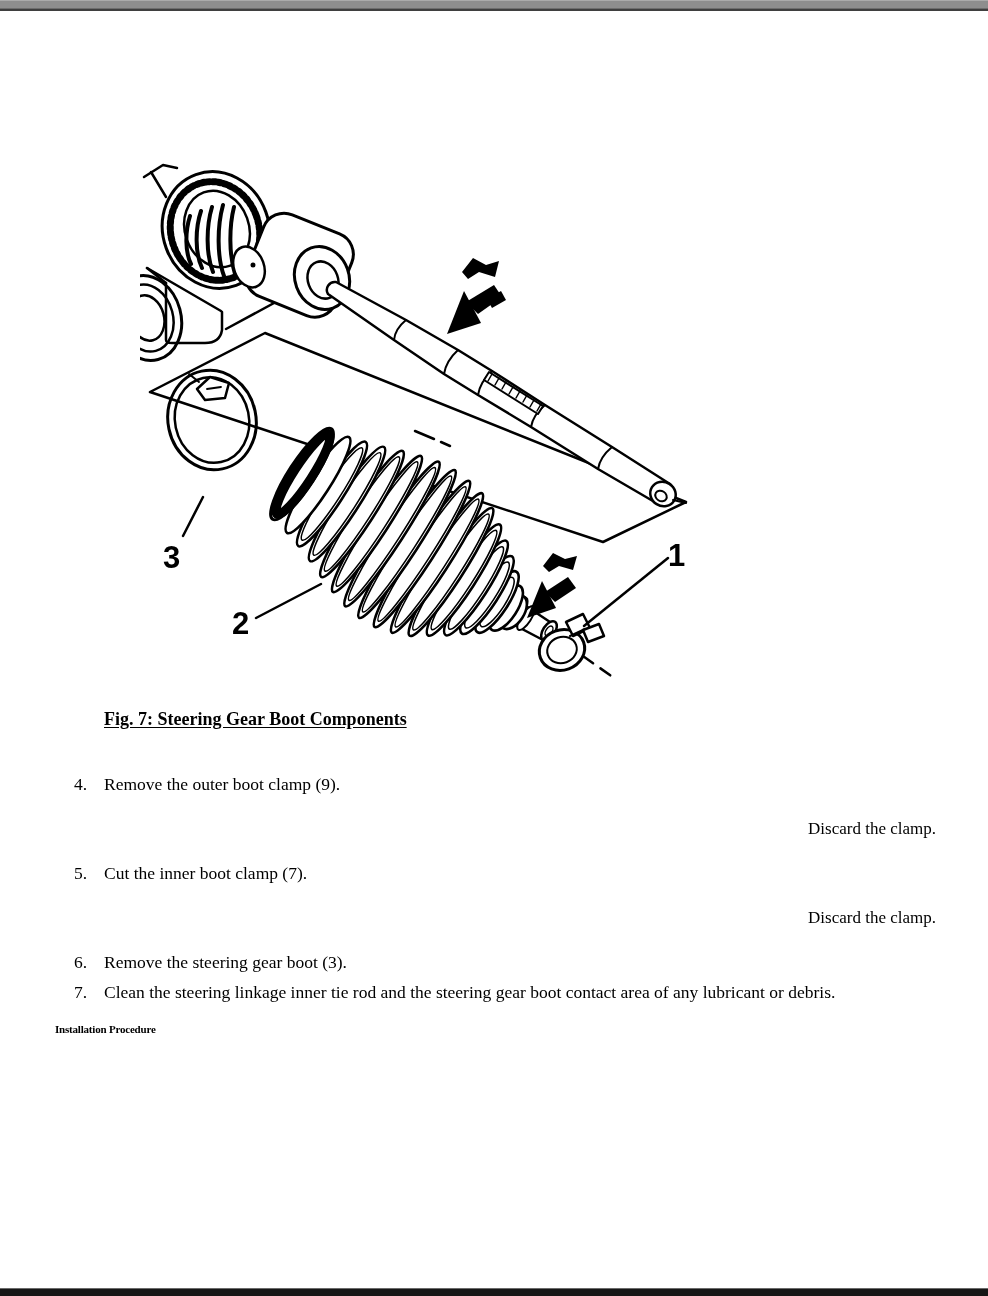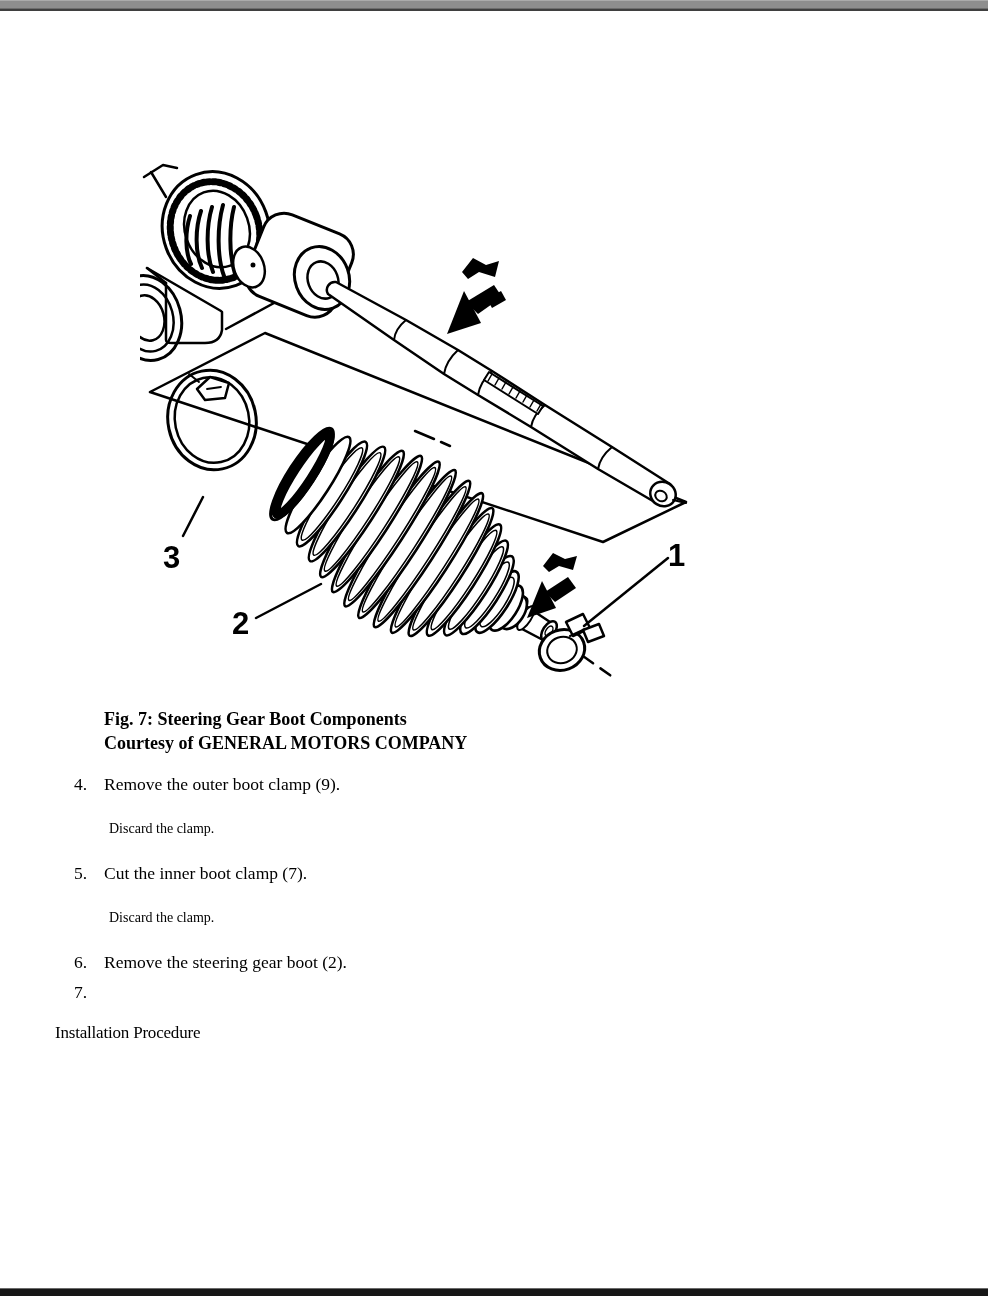--- a/index.html
+++ b/index.html
@@ -11,25 +11,25 @@
   .top-bar{
     position:absolute;left:0;top:0;width:988px;height:11px;
     background:linear-gradient(#ababab 0 1px,var(--color-top_bar,#8e8e8e) 1px 8px,#6d6d6d 8px 9px,var(--color-top_bar_edge,#3f3f3f) 9px 11px);
   }
   .bottom-bar{
     position:absolute;left:0;bottom:0;width:988px;height:7px;
     background:var(--color-bottom_bar,#161616);border-top:1px solid #6a6a6a;
   }
   .diagram{position:absolute;left:140px;top:155px;width:560px;height:545px;}
   .caption{position:absolute;left:104px;top:707px;font-weight:bold;font-size:18px;line-height:24px;}
-  .caption .underlined{text-underline-offset:2px;}
+  .caption .underlined{text-decoration:underline;text-underline-offset:2px;}
   .step{position:absolute;left:74px;width:876px;font-size:17.5px;line-height:22px;padding-left:30px;}
   .step .step-num{position:absolute;left:0;top:0;}
-  .step-note{position:absolute;left:109px;width:840px;font-size:14px;line-height:22px;}
-  .section-heading{position:absolute;left:55px;top:1023px;font-weight:normal;font-size:17px;letter-spacing:-0.2px;}
+  .step-note{position:absolute;left:96px;width:840px;font-size:17px;line-height:22px;text-align:right;}
+  .section-heading{position:absolute;left:55px;top:1023px;font-weight:bold;font-size:11px;letter-spacing:-0.2px;}
   svg text.part-label{font-family:"Liberation Sans","DejaVu Sans",sans-serif;font-weight:bold;font-size:31px;}
 </style>
 </head>
 <body>
 
 <div class="page">
 
   <div class="top-bar"></div>
 
   <svg class="diagram" viewBox="140 155 560 545" fill="none" stroke="#000" stroke-width="2.5" stroke-linecap="round" stroke-linejoin="round">
@@ -171,40 +171,40 @@
     <path d="M668,558 L584,626" stroke-width="2.5"></path>
     <path d="M256,618 L321,584" stroke-width="2.5"></path>
     <path d="M183,536 L203,497" stroke-width="2.5"></path>
     <text class="part-label" x="668" y="566" fill="#000" stroke="none">1</text>
     <text class="part-label" x="232" y="634" fill="#000" stroke="none">2</text>
     <text class="part-label" x="163" y="568" fill="#000" stroke="none">3</text>
   </svg>
 
   <div class="caption">
     <div class="underlined">Fig. 7: Steering Gear Boot Components</div>
-    <div>Courtesy of GENERAL MOTORS COMPANY</div>
   </div>
 
   <div class="step" style="top:773px">
     <span class="step-num">4.</span>
     <span class="step-text">Remove the outer boot clamp (9).</span>
   </div>
   <div class="step-note" style="top:818px">Discard the clamp.</div>
 
   <div class="step" style="top:862px">
     <span class="step-num">5.</span>
     <span class="step-text">Cut the inner boot clamp (7).</span>
   </div>
   <div class="step-note" style="top:907px">Discard the clamp.</div>
 
   <div class="step" style="top:951px">
     <span class="step-num">6.</span>
-    <span class="step-text">Remove the steering gear boot (2).</span>
+    <span class="step-text">Remove the steering gear boot (3).</span>
   </div>
 
   <div class="step" style="top:981px">
     <span class="step-num">7.</span>
+    <span class="step-text">Clean the steering linkage inner tie rod and the steering gear boot contact area of any lubricant or debris.</span>
   </div>
 
   <div class="section-heading">Installation Procedure</div>
 
   <div class="bottom-bar"></div>
 </div>
 
 </body></html>

